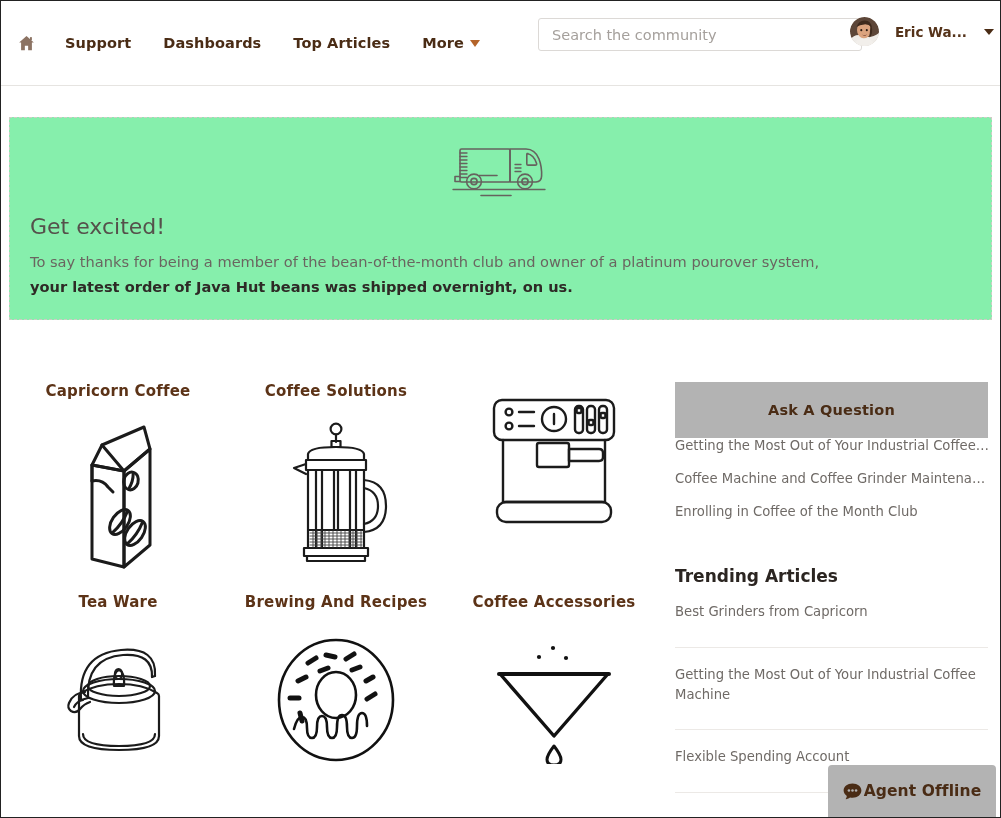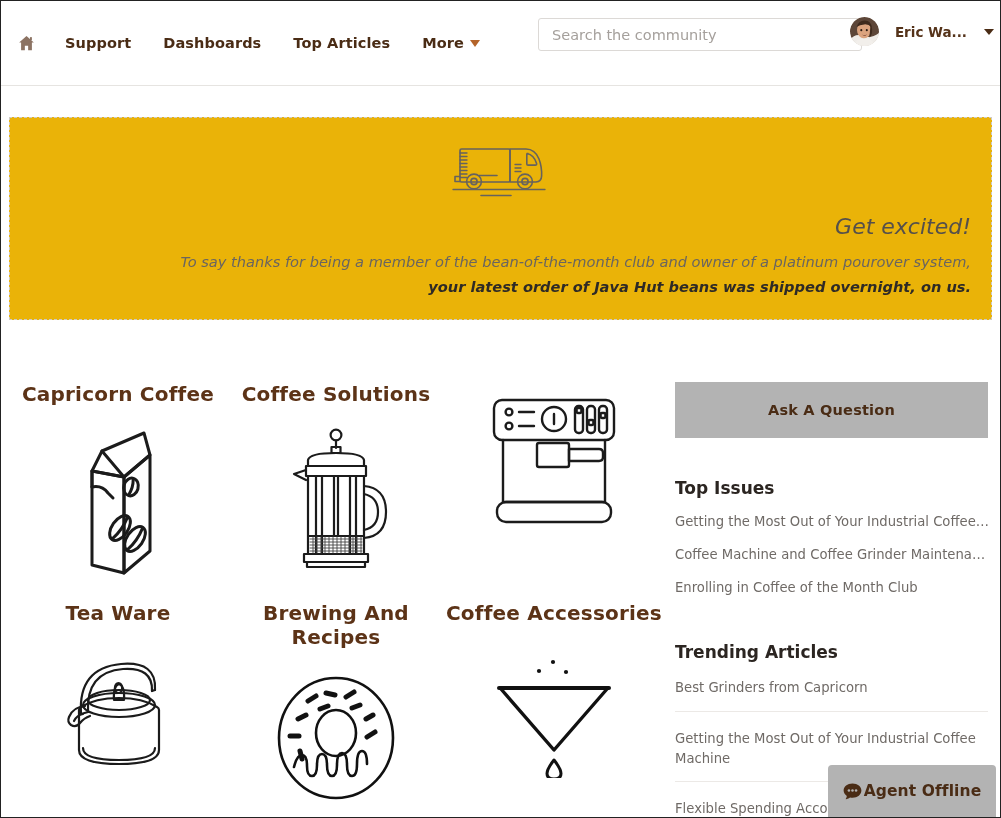--- a/index.html
+++ b/index.html
@@ -96,24 +96,23 @@
     border-left: 5px solid transparent;
     border-right: 5px solid transparent;
     border-top: 6.5px solid #4a2c15;
     margin-left: 1px;
   }
 
   
   .banner {
     margin: 31px 8px 0 8px;
     border: 1px dashed #cfcbc6;
-    background: #eab308;
+    background: #86efac;
     padding: 23px 20px 24px 20px;
-    text-align: right;
-    font-style: italic;
+    text-align: left;
   }
   .banner-icon { height: 62px; display:flex; align-items:center; justify-content:center; }
   .banner-title {
     font-size: 22px;
     color: #55504b;
     margin-top: 11px;
     font-weight: normal;
   }
   .banner-line1 {
     font-size: 14.6px;
@@ -138,21 +137,21 @@
     display: flex;
     flex-wrap: wrap;
   }
   .cat {
     width: 33.333%;
     text-align: center;
     margin-bottom: 10px;
     cursor: pointer;
   }
   .cat-title {
-    font-size: 20px;
+    font-size: 15px;
     font-weight: bold;
     color: #5c3317;
     margin-bottom: 14px;
     letter-spacing: .2px;
   }
   .cat-icon {
     height: 160px;
     display: flex;
     align-items: center;
     justify-content: center;
@@ -201,21 +200,21 @@
     font-size: 17px;
     font-weight: bold;
     color: #2b2521;
     margin-top: 47px;
     margin-bottom: 16px;
   }
   .trend-item {
     font-size: 13.2px;
     color: #6f6a66;
     line-height: 1.5;
-    padding-bottom: 13px;
+    padding-bottom: 25px;
     margin-bottom: 0;
     border-bottom: 1px solid #ece9e6;
     padding-top: 0;
     cursor: pointer;
     text-decoration: none;
     display: block;
     max-width: 313px;
   }
   .trend-item + .trend-item { padding-top: 17px; }
 
@@ -524,21 +523,20 @@
 
             <path d="M63 110 q-7 9 -7 13.5 q0 5.5 7 5.5 q7 0 7 -5.5 q0 -4.5 -7 -13.5 Z" stroke-width="3"></path>
           </svg>
         </div>
       </div>
     </div>
 
     <div class="sidebar">
       <button class="ask-btn">Ask A Question</button>
 
-      <div class="side-heading">Top Issues</div>
 
       <a class="issue-link">Getting the Most Out of Your Industrial Coffee Mach...</a>
       <a class="issue-link">Coffee Machine and Coffee Grinder Maintenance</a>
       <a class="issue-link">Enrolling in Coffee of the Month Club</a>
 
       <div class="trending-heading">Trending Articles</div>
 
       <a class="trend-item">Best Grinders from Capricorn</a>
       <a class="trend-item">Getting the Most Out of Your Industrial Coffee Machine</a>
       <a class="trend-item">Flexible Spending Account</a>

